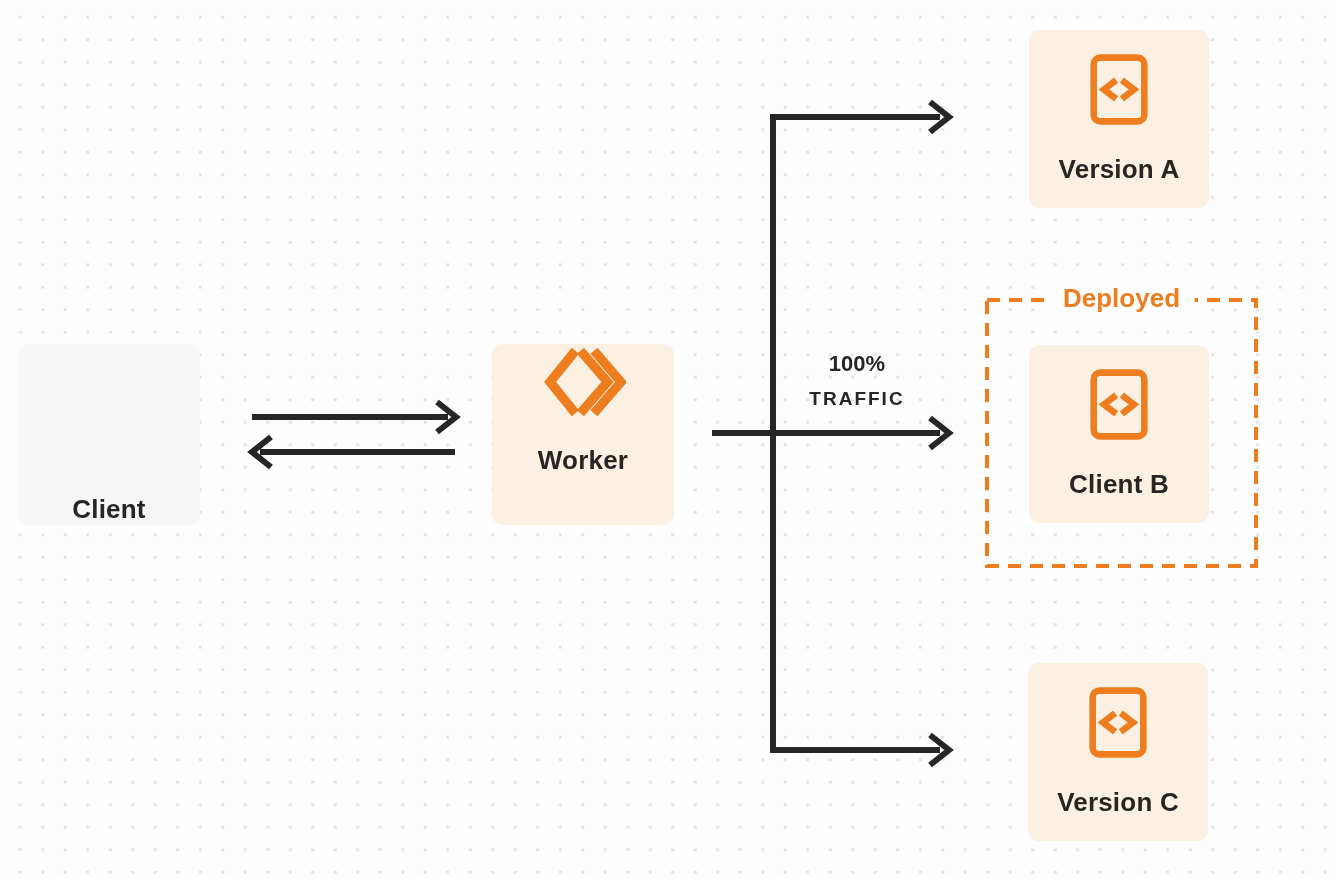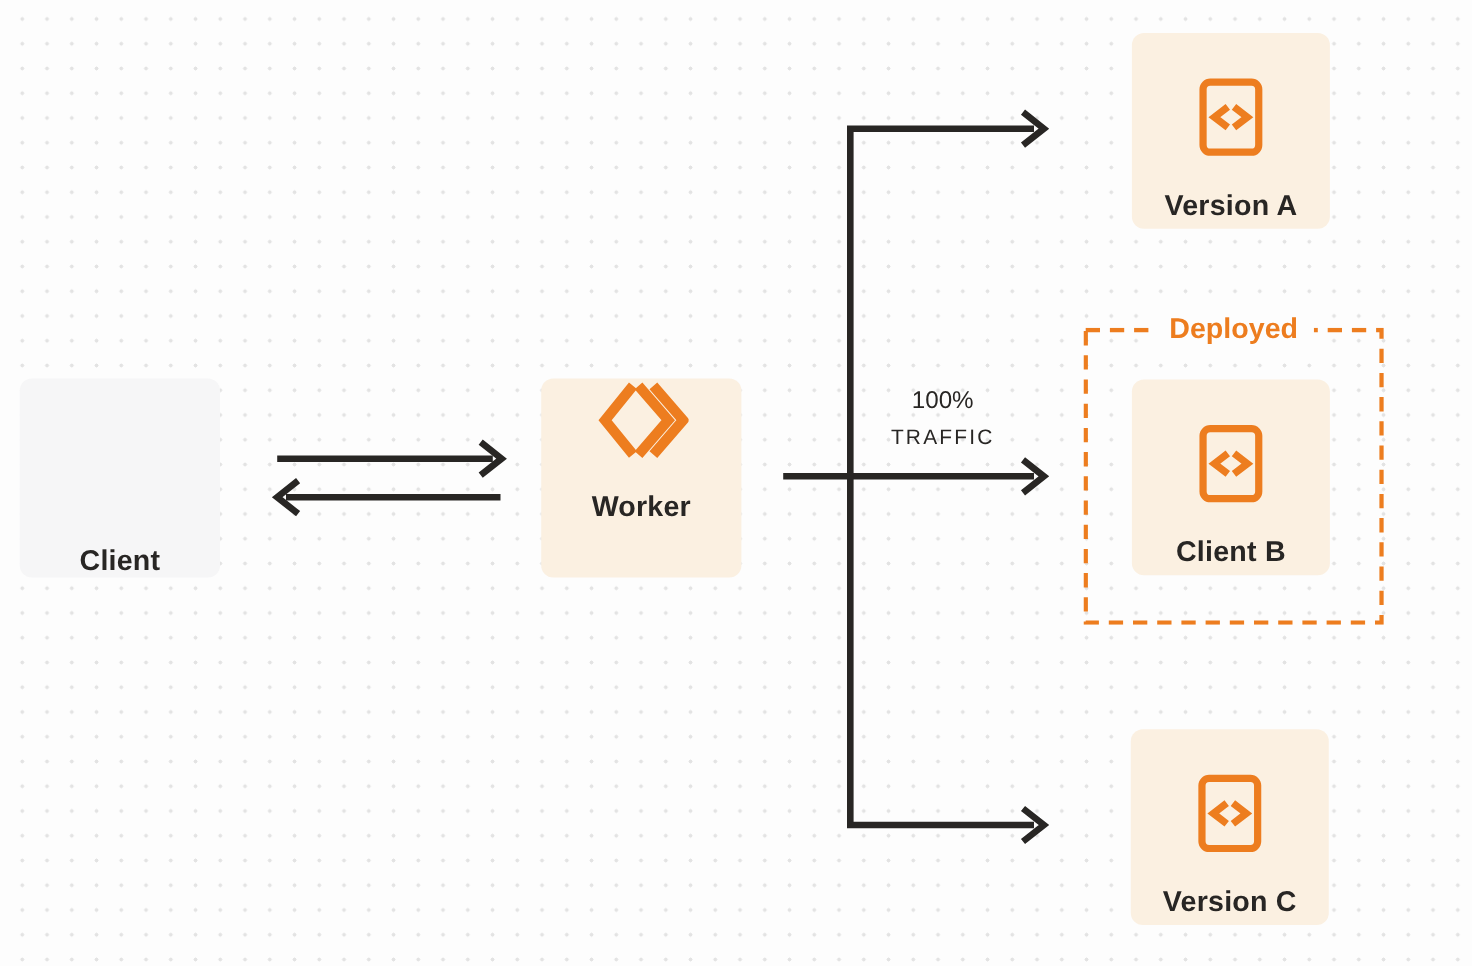--- a/index.html
+++ b/index.html
@@ -59,21 +59,21 @@
     justify-content: flex-end;
   }
   .node-worker {
     left: 492px; top: 344px;
     width: 182px; height: 181px;
     background: var(--cream-box);
   }
   .node-version {
     width: 180px; height: 178px;
     background: var(--cream-box);
-    padding-top: 39px;
+    padding-top: 22px;
   }
   .node-version-a { left: 1029px; top: 30px; }
   .node-version-b { left: 1029px; top: 345px; }
   .node-version-c { left: 1028px; top: 663px; }
   .node-label {
     font-size: 26px;
     font-weight: 700;
     color: var(--ink);
     letter-spacing: 0.2px;
   }
@@ -104,21 +104,21 @@
   }
   .traffic-label {
     position: absolute;
     left: 777px; top: 351px;
     width: 160px;
     display: flex;
     flex-direction: column;
     align-items: center;
     gap: 11px;
     color: var(--ink);
-    font-weight: 400;
+    font-weight: 700;
   }
   .traffic-line1 { font-size: 22px; }
   .traffic-line2 { font-size: 19px; letter-spacing: 2px; }
 </style>
 </head>
 <body>
 
 <div class="canvas">
 
   <svg class="connectors" viewBox="0 0 1338 878" aria-hidden="true">

